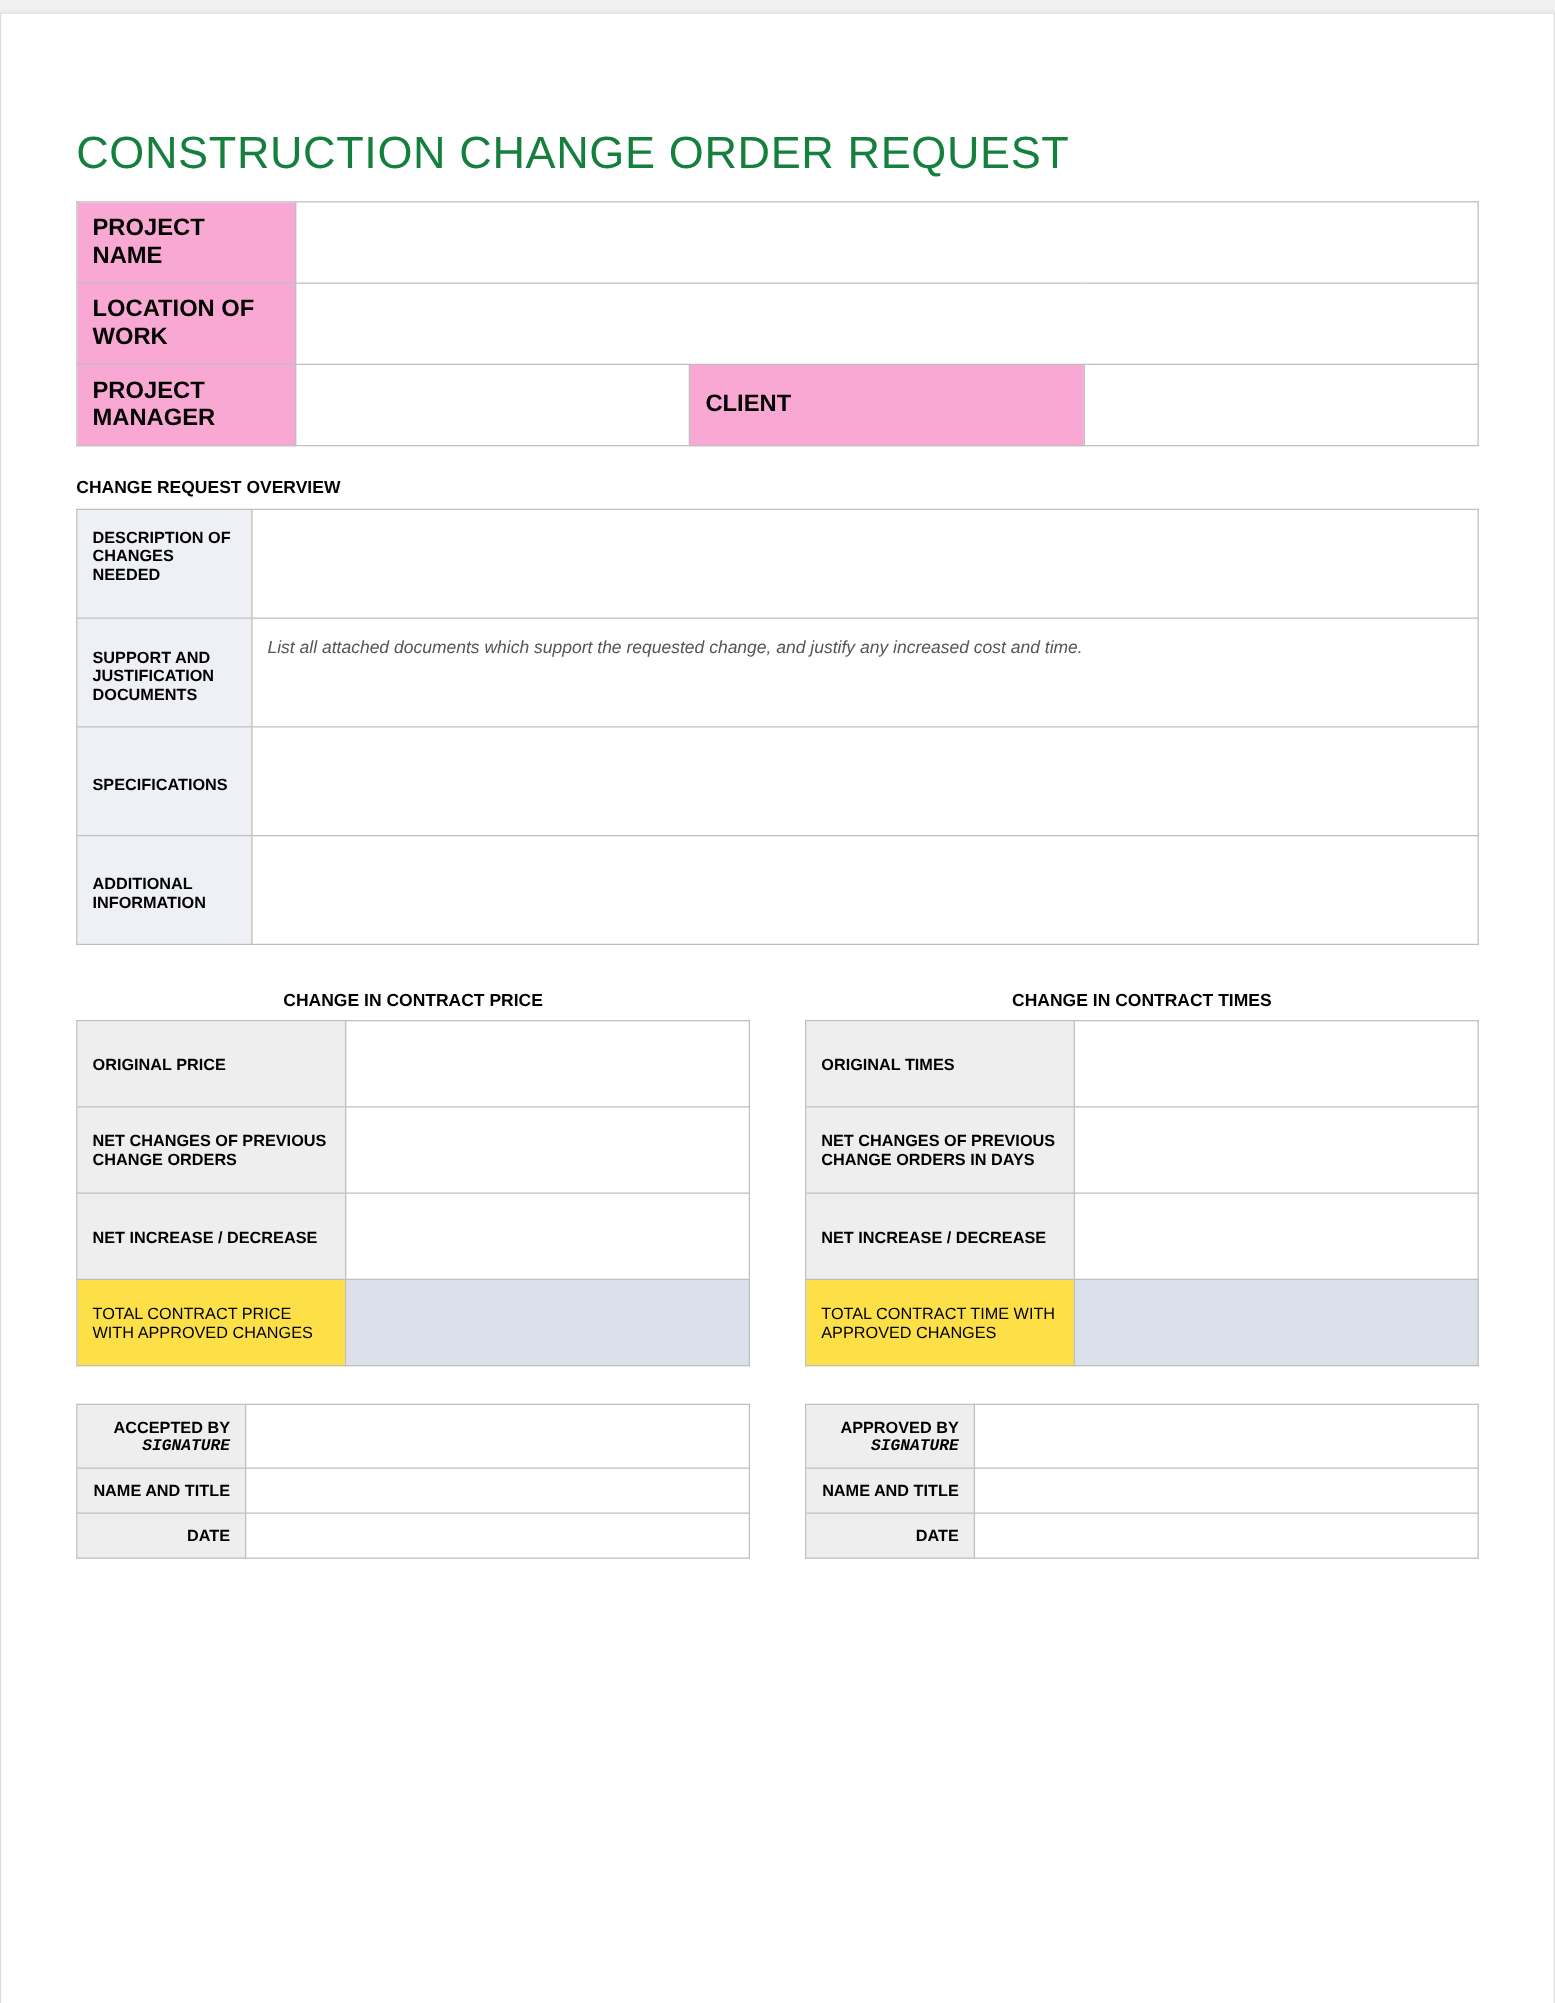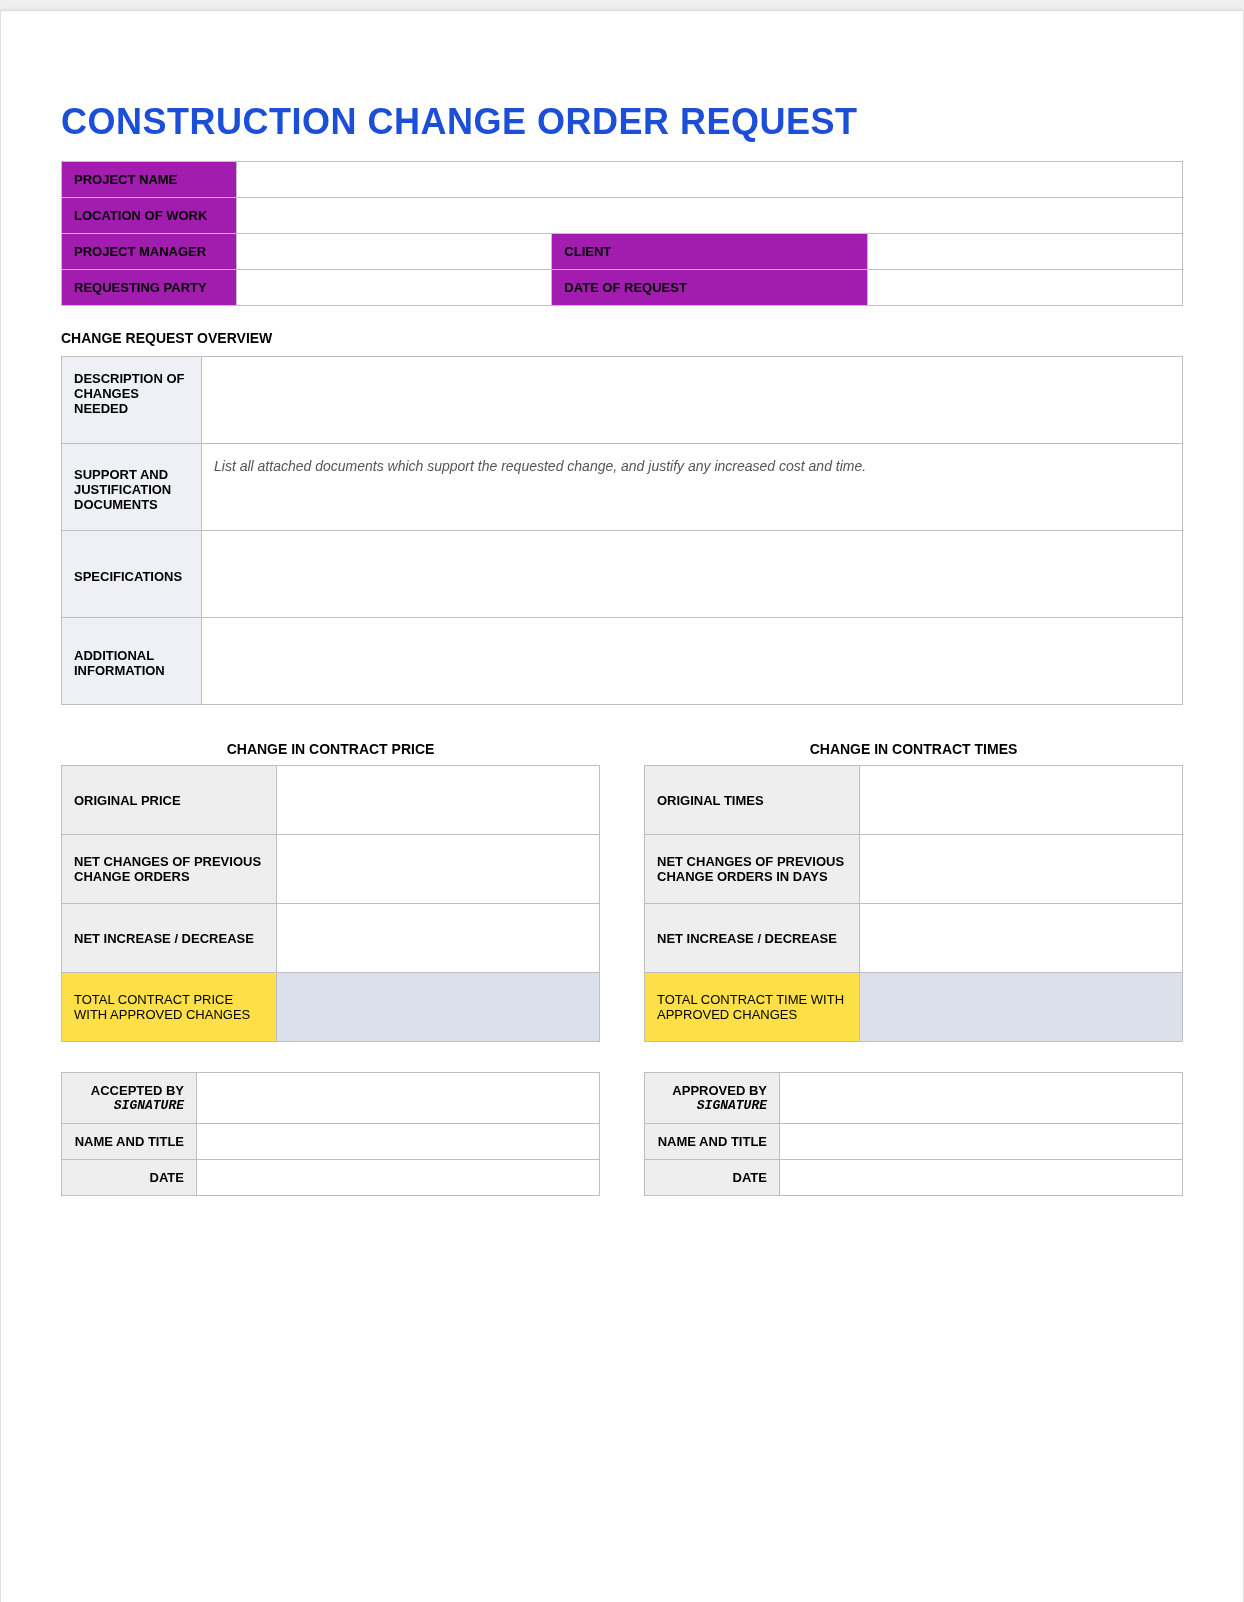--- a/index.html
+++ b/index.html
@@ -16,39 +16,39 @@
     background: #ffffff;
     box-sizing: border-box;
     padding: 60px 60px;
     border: 1px solid #ddd;
     box-shadow: 0 0 4px rgba(0,0,0,0.1);
     margin: 10px 0;
   }
   h1.title {
     margin: 30px 0 18px 0;
     font-size: 36px;
-    font-weight: 700;
-    color: #1d4ed8;
+    font-weight: 400;
+    color: #15803d;
     letter-spacing: 0.5px;
   }
   table {
     width: 100%;
     border-collapse: collapse;
     table-layout: fixed;
   }
   td {
     border: 1px solid #bfbfbf;
     padding: 10px 12px;
     font-size: 14px;
     vertical-align: middle;
   }
   .label-blue {
-    background: #a21caf;
-    font-weight: 700;
-    font-size: 13px;
+    background: #f9a8d4;
+    font-weight: 700;
+    font-size: 19px;
     width: 150px;
   }
   .label-lightblue {
     background: #eef0f5;
     font-weight: 700;
     font-size: 13px;
     width: 115px;
   }
   .label-gray {
     background: #eeeeee;
@@ -112,26 +112,20 @@
     <tr>
       <td class="label-blue">LOCATION OF WORK</td>
       <td colspan="3"></td>
     </tr>
     <tr>
       <td class="label-blue">PROJECT MANAGER</td>
       <td style="width:270px;"></td>
       <td class="label-blue" style="width:140px;">CLIENT</td>
       <td></td>
     </tr>
-    <tr>
-      <td class="label-blue">REQUESTING PARTY</td>
-      <td></td>
-      <td class="label-blue">DATE OF REQUEST</td>
-      <td></td>
-    </tr>
   </tbody>
     </table>
 
   <div class="section-heading">CHANGE REQUEST OVERVIEW</div>
 
   <table>
     <tbody>
         <tr class="tall-row">
       <td class="label-lightblue">DESCRIPTION OF CHANGES NEEDED</td>
       <td></td>

